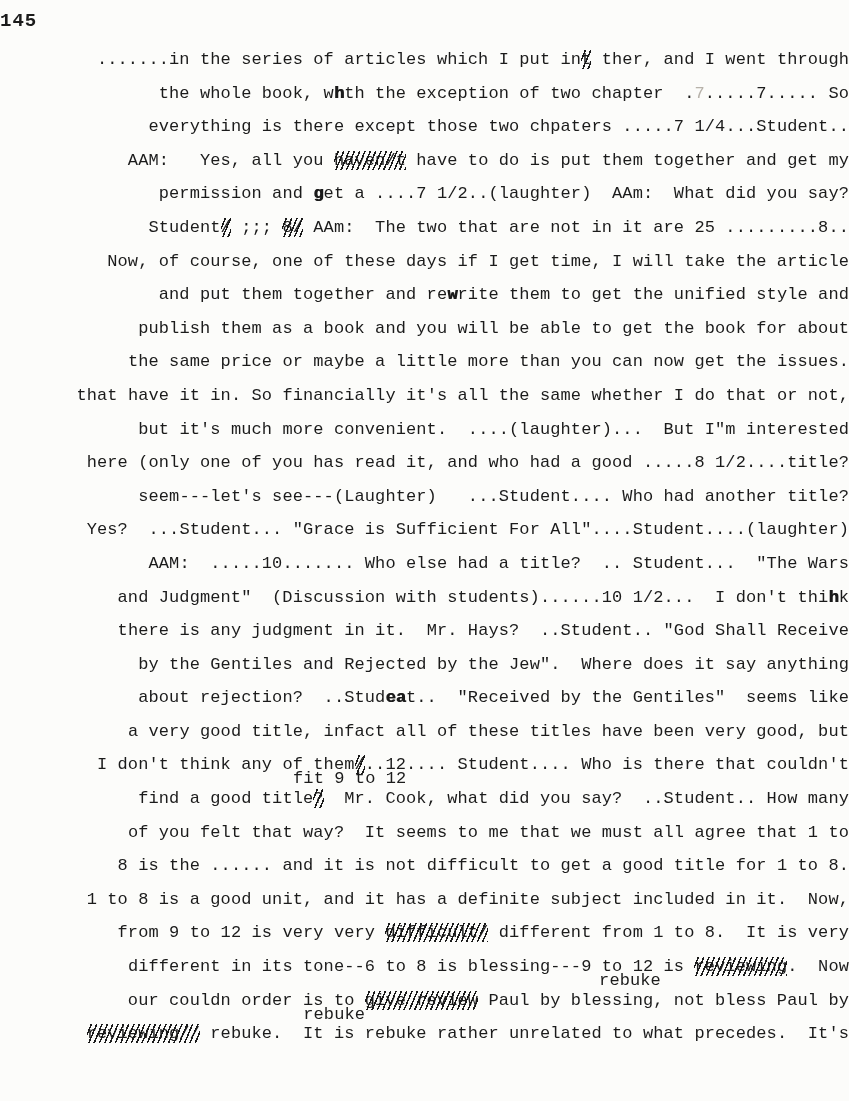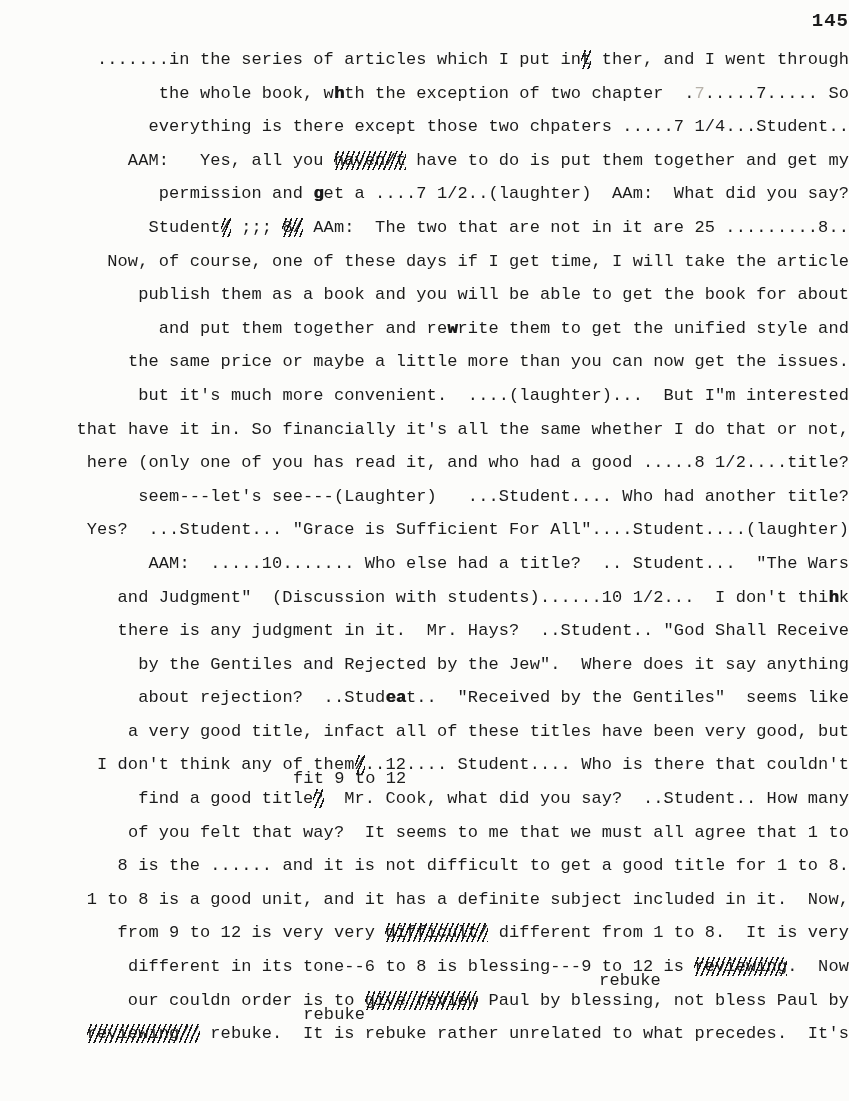--- a/index.html
+++ b/index.html
@@ -11,25 +11,24 @@
     position: relative;
     width: 849px;
     height: 1101px;
     background: #fcfcfa;
     overflow: hidden;
     color: #1b1b1b;
     font-family: "Liberation Mono", "DejaVu Sans Mono", monospace;
   }
   .page-number {
     padding-top: 10px;
-    text-align: right;
+    text-align: left;
     font-size: 19px;
     font-weight: bold;
     letter-spacing: 1px;
-    padding-left: 41px;
   }
   .transcript-body {
     padding: 11px 0 0 38px;
     font-size: 17px;
     text-align: right;
   }
   .line {
     position: relative;
     white-space: pre;
     height: 33.6px;
@@ -66,25 +65,25 @@
 <div class="page">
   <div class="page-number">145</div>
   <div class="transcript-body">
       <div class="line"><span class="seg-n">.......in the series of articles which I put in</span><span class="seg-s">t</span><span class="seg-n"> ther, and I went through</span></div>
       <div class="line"><span class="seg-n">the whole book, w</span><span class="seg-b">h</span><span class="seg-n">th the exception of two chapter  .</span><span class="seg-f">7</span><span class="seg-n">.....7..... So</span></div>
       <div class="line"><span class="seg-n">everything is there except those two chpaters .....7 1/4...Student..</span></div>
       <div class="line"><span class="seg-n">AAM:   Yes, all you </span><span class="seg-s">haven/t</span><span class="seg-n"> have to do is put them together and get my</span></div>
       <div class="line"><span class="seg-n">permission and </span><span class="seg-b">g</span><span class="seg-n">et a ....7 1/2..(laughter)  AAm:  What did you say?</span></div>
       <div class="line"><span class="seg-n">Student</span><span class="seg-s">/</span><span class="seg-n"> ;;; </span><span class="seg-s">8/</span><span class="seg-n"> AAm:  The two that are not in it are 25 .........8..</span></div>
       <div class="line"><span class="seg-n">Now, of course, one of these days if I get time, I will take the article</span></div>
+      <div class="line"><span class="seg-n">and put them together and re</span><span class="seg-b">w</span><span class="seg-n">rite them to get the unified style and</span></div>
       <div class="line"><span class="seg-n">publish them as a book and you will be able to get the book for about</span></div>
-      <div class="line"><span class="seg-n">and put them together and re</span><span class="seg-b">w</span><span class="seg-n">rite them to get the unified style and</span></div>
       <div class="line"><span class="seg-n">the same price or maybe a little more than you can now get the issues.</span></div>
+      <div class="line"><span class="seg-n">that have it in. So financially it's all the same whether I do that or not,</span></div>
       <div class="line"><span class="seg-n">but it's much more convenient.  ....(laughter)...  But I"m interested</span></div>
-      <div class="line"><span class="seg-n">that have it in. So financially it's all the same whether I do that or not,</span></div>
       <div class="line"><span class="seg-n">here (only one of you has read it, and who had a good .....8 1/2....title?</span></div>
       <div class="line"><span class="seg-n">seem---let's see---(Laughter)   ...Student.... Who had another title?</span></div>
       <div class="line"><span class="seg-n">Yes?  ...Student... "Grace is Sufficient For All"....Student....(laughter)</span></div>
       <div class="line"><span class="seg-n">AAM:  .....10....... Who else had a title?  .. Student...  "The Wars</span></div>
       <div class="line"><span class="seg-n">and Judgment"  (Discussion with students)......10 1/2...  I don't thi</span><span class="seg-b">h</span><span class="seg-n">k</span></div>
       <div class="line"><span class="seg-n">there is any judgment in it.  Mr. Hays?  ..Student.. "God Shall Receive</span></div>
       <div class="line"><span class="seg-n">by the Gentiles and Rejected by the Jew".  Where does it say anything</span></div>
       <div class="line"><span class="seg-n">about rejection?  ..Stud</span><span class="seg-b">ea</span><span class="seg-n">t..  "Received by the Gentiles"  seems like</span></div>
       <div class="line"><span class="seg-n">a very good title, infact all of these titles have been very good, but</span></div>
       <div class="line"><span class="above" style="left: 25ch;">fit 9 to 12</span><span class="seg-n">I don't think any of them</span><span class="seg-s">/</span><span class="seg-n">..12.... Student.... Who is there that couldn't</span></div>

